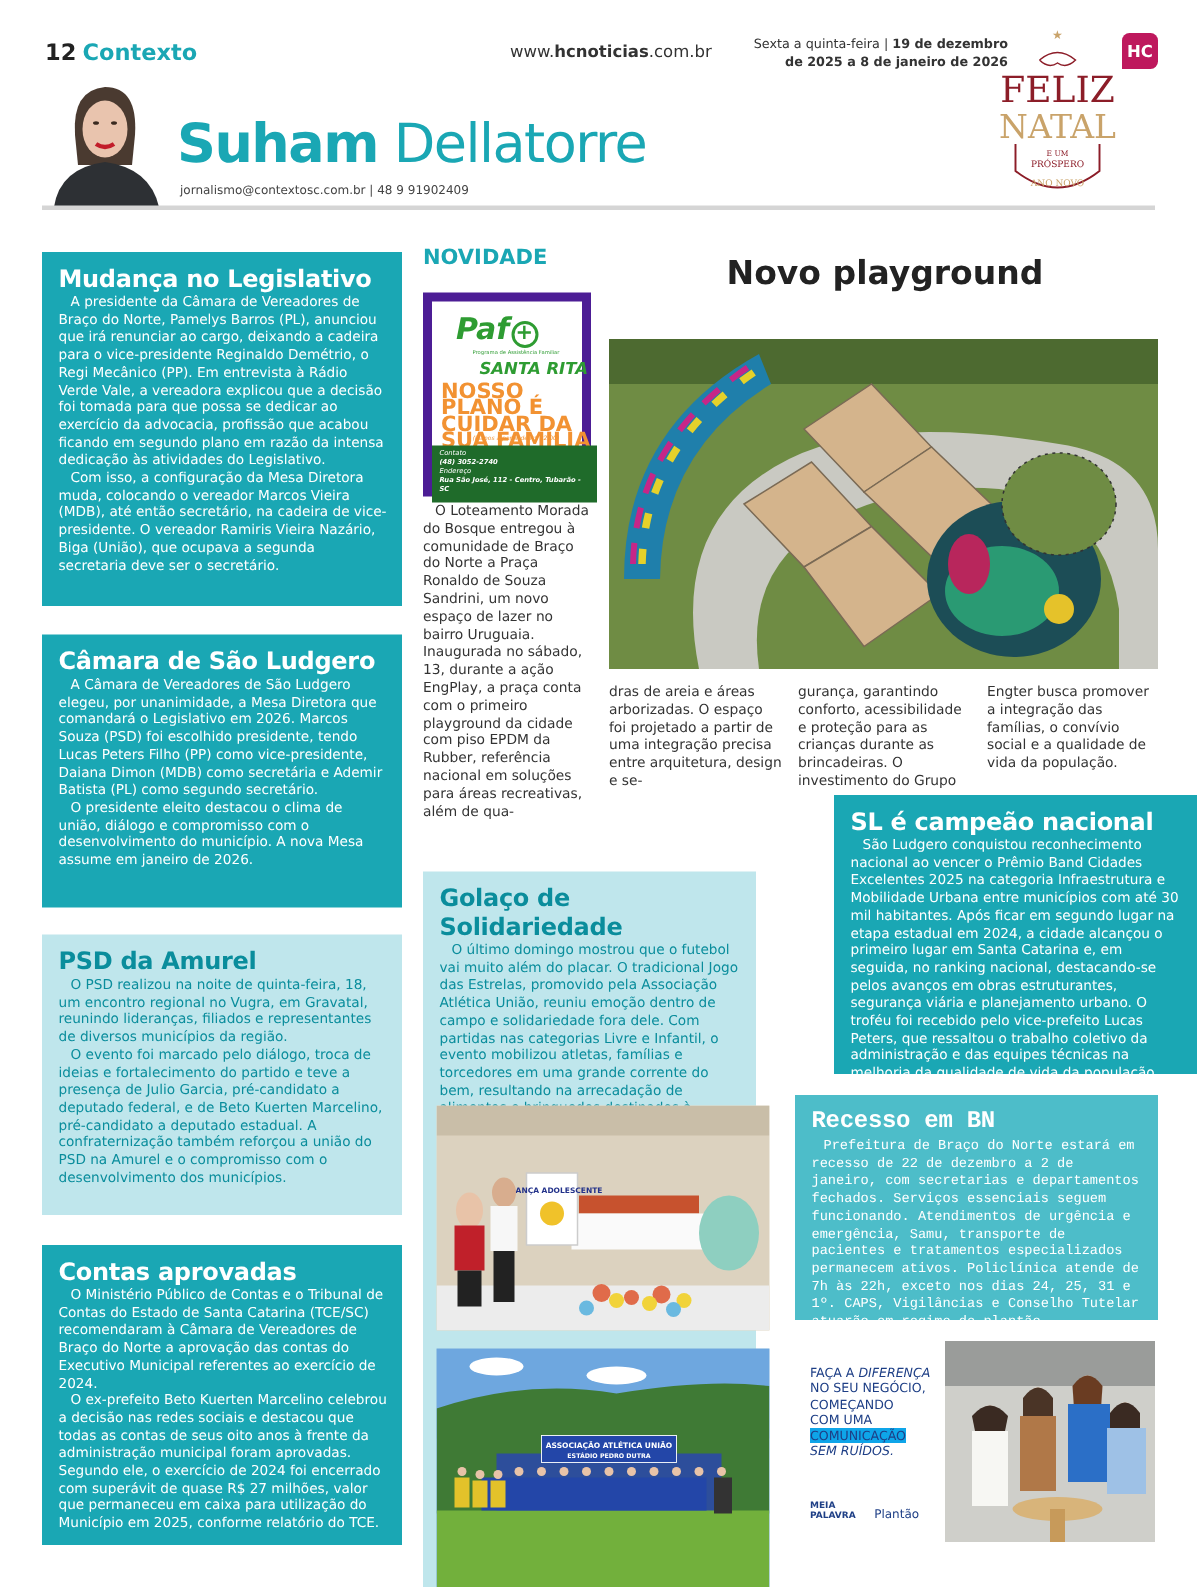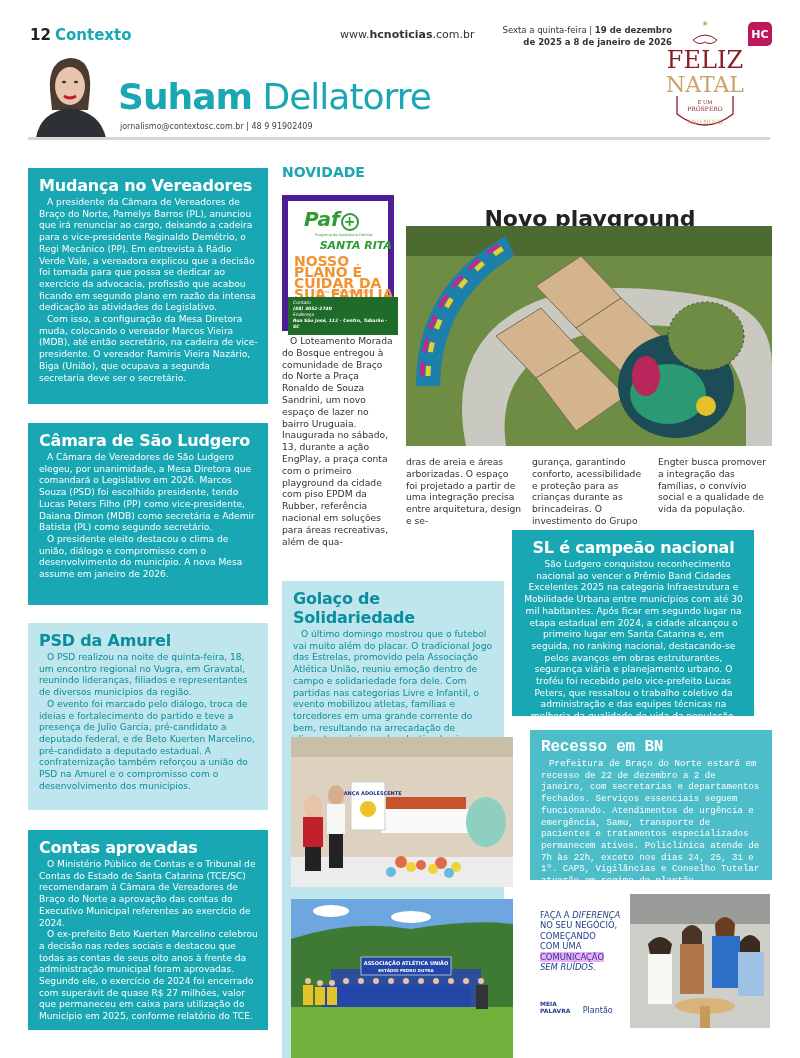--- a/index.html
+++ b/index.html
@@ -31,50 +31,50 @@
   .light { background: #bfe6ec; color: #0a8d9c; }
   .light h2 { color: #0a8d9c; }
   .mid { background: #4dbdc9; color:#fff;font-family:Liberation Mono, monospace; }
 
   #box-legislativo { left: 28px; top: 168px; width: 240px; height: 236px; }
   #box-ludgero { left: 28px; top: 423px; width: 240px; height: 182px; }
   #box-psd { left: 28px; top: 623px; width: 240px; height: 187px; }
   #box-contas { left: 28px; top: 830px; width: 240px; height: 200px; }
 
   #box-golaco { left: 282px; top: 533px; width: 222px; height: 497px; margin-top: 48px; }
-  #box-sl { left: 512px; top: 530px; width: 242px; height: 186px; text-align: center; }
+  #box-sl { left: 556px; top: 530px; width: 242px; height: 186px; }
   #box-recesso { left: 530px; top: 730px; width: 242px; height: 150px; }
 
   .novidade { left: 282px; top: 164px; font-size: 14px; font-weight: bold; color: #1aa7b4; }
   .pafs-ad { left: 282px; top: 195px; width: 112px; height: 136px; background: #fff; border: 6px solid #4c1d95; }
   .pafs-logo { position:absolute; left: 16px; top: 6px; font-size: 20px; font-weight: bold; color: #2e9c32; font-style: italic; }
   .pafs-sub { position:absolute; left: 8px; top: 32px; width: 96px; font-size: 3.5px; color: #2e9c32; text-align:center; }
   .pafs-santa { position:absolute; left: 8px; top: 38px; width: 96px; font-size: 11px; font-weight: bold; font-style: italic; color: #2e9c32; text-align:right; }
   .pafs-slogan { position:absolute; left: 6px; top: 55px; width: 100px; font-size: 14px; line-height: 11px; font-weight: bold; color: #f29232; }
   .pafs-plan { position:absolute; left: 6px; top: 88px; width: 100px; font-size: 4px; color: #f29232; text-align:center; font-style: italic; }
   .pafs-foot { position:absolute; left: 0; top: 96px; width: 110px; height: 38px; background: #1f6b2a; color: #fff; padding: 3px 5px; font-size: 4.5px; line-height: 6px; font-style: italic; }
   .pafs-foot b { font-weight: bold; }
 
-  .playground-title { left: 405px; top: 206px; width: 370px; text-align: center; font-size: 22px; font-weight: bold; color: #222; }
+  .playground-title { left: 405px; top: 170px; width: 370px; text-align: center; font-size: 22px; font-weight: bold; color: #222; }
   .playground-photo { left: 406px; top: 226px; width: 366px; height: 220px; overflow: hidden; background: #5e7a3a; }
 
   .article-col { font-size: 9.2px; line-height: 11.8px; color: #333; }
   .col1 { left: 282px; top: 335px; width: 112px; }
   .col2 { left: 406px; top: 456px; width: 116px; }
   .col3 { left: 532px; top: 456px; width: 116px; }
   .col4 { left: 658px; top: 456px; width: 116px; }
   .col1 p { text-indent: 8px; }
 
   .golaco-photo1 { position:absolute; left: 9px; top: 156px; width: 222px; height: 150px; overflow:hidden; background: #e4dccb; }
   .golaco-photo2 { position:absolute; left: 9px; top: 318px; width: 222px; height: 170px; overflow:hidden; background:#7fb2e0; }
 
   .ad-comm { left: 530px; top: 890px; width: 242px; height: 140px; background: #fff; overflow: hidden; }
   .ad-text { position:absolute; left: 10px; top: 20px; width: 96px; font-size: 8.4px; line-height: 10.4px; color: #1e3f86; text-transform: uppercase; }
   .ad-text i { font-style: italic; }
-  .ad-text .hl { background: #f0abfc; }
+  .ad-text .hl { background: #0ea5e9; }
   .ad-logos { position:absolute; left: 10px; top: 110px; font-size: 8px; color: #1e3f86; font-weight: bold; }
   .ad-photo { position:absolute; left: 100px; top: 4px; width: 140px; height: 134px; background: linear-gradient(#d8d8d4, #bfbfb7); overflow: hidden; }
 </style>
 </head>
 <body>
 
 <div class="abs page-num">12</div>
 <div class="abs section-name">Contexto</div>
 <div class="abs site-url"><span>www.</span><b>hcnoticias</b><span>.com.br</span></div>
 <div class="abs date-line">
@@ -105,21 +105,21 @@
     <text x="50" y="74" text-anchor="middle" font-family="DejaVu Serif, serif" font-size="22" fill="#c9a36a">NATAL</text>
     <path d="M22 78 L22 96 Q50 118 78 96 L78 78" stroke="#8c1d28" fill="none" stroke-width="1.3"></path>
     <text x="50" y="86" text-anchor="middle" font-family="DejaVu Serif, serif" font-size="5" fill="#8c1d28">E UM</text>
     <text x="50" y="93" text-anchor="middle" font-family="DejaVu Serif, serif" font-size="6" fill="#8c1d28">PRÓSPERO</text>
     <text x="50" y="106" text-anchor="middle" font-family="DejaVu Serif, serif" font-size="6" fill="#c9a36a">ANO NOVO</text>
   </svg>
 </div>
 <div class="abs hc-logo">HC</div>
 
 <div class="abs box dark" id="box-legislativo">
-  <h2>Mudança no Vereadores</h2>
+  <h2>Mudança no Legislativo</h2>
   <p>A presidente da Câmara de Vereadores de Braço do Norte, Pamelys Barros (PL), anunciou que irá renunciar ao cargo, deixando a cadeira para o vice-presidente Reginaldo Demétrio, o Regi Mecânico (PP). Em entrevista à Rádio Verde Vale, a vereadora explicou que a decisão foi tomada para que possa se dedicar ao exercício da advocacia, profissão que acabou ficando em segundo plano em razão da intensa dedicação às atividades do Legislativo.</p>
   <p>Com isso, a configuração da Mesa Diretora muda, colocando o vereador Marcos Vieira (MDB), até então secretário, na cadeira de vice-presidente. O vereador Ramiris Vieira Nazário, Biga (União), que ocupava a segunda secretaria deve ser o secretário.</p>
 </div>
 
 <div class="abs box dark" id="box-ludgero">
   <h2>Câmara de São Ludgero</h2>
   <p>A Câmara de Vereadores de São Ludgero elegeu, por unanimidade, a Mesa Diretora que comandará o Legislativo em 2026. Marcos Souza (PSD) foi escolhido presidente, tendo Lucas Peters Filho (PP) como vice-presidente, Daiana Dimon (MDB) como secretária e Ademir Batista (PL) como segundo secretário.</p>
   <p>O presidente eleito destacou o clima de união, diálogo e compromisso com o desenvolvimento do município. A nova Mesa assume em janeiro de 2026.</p>
 </div>
 

